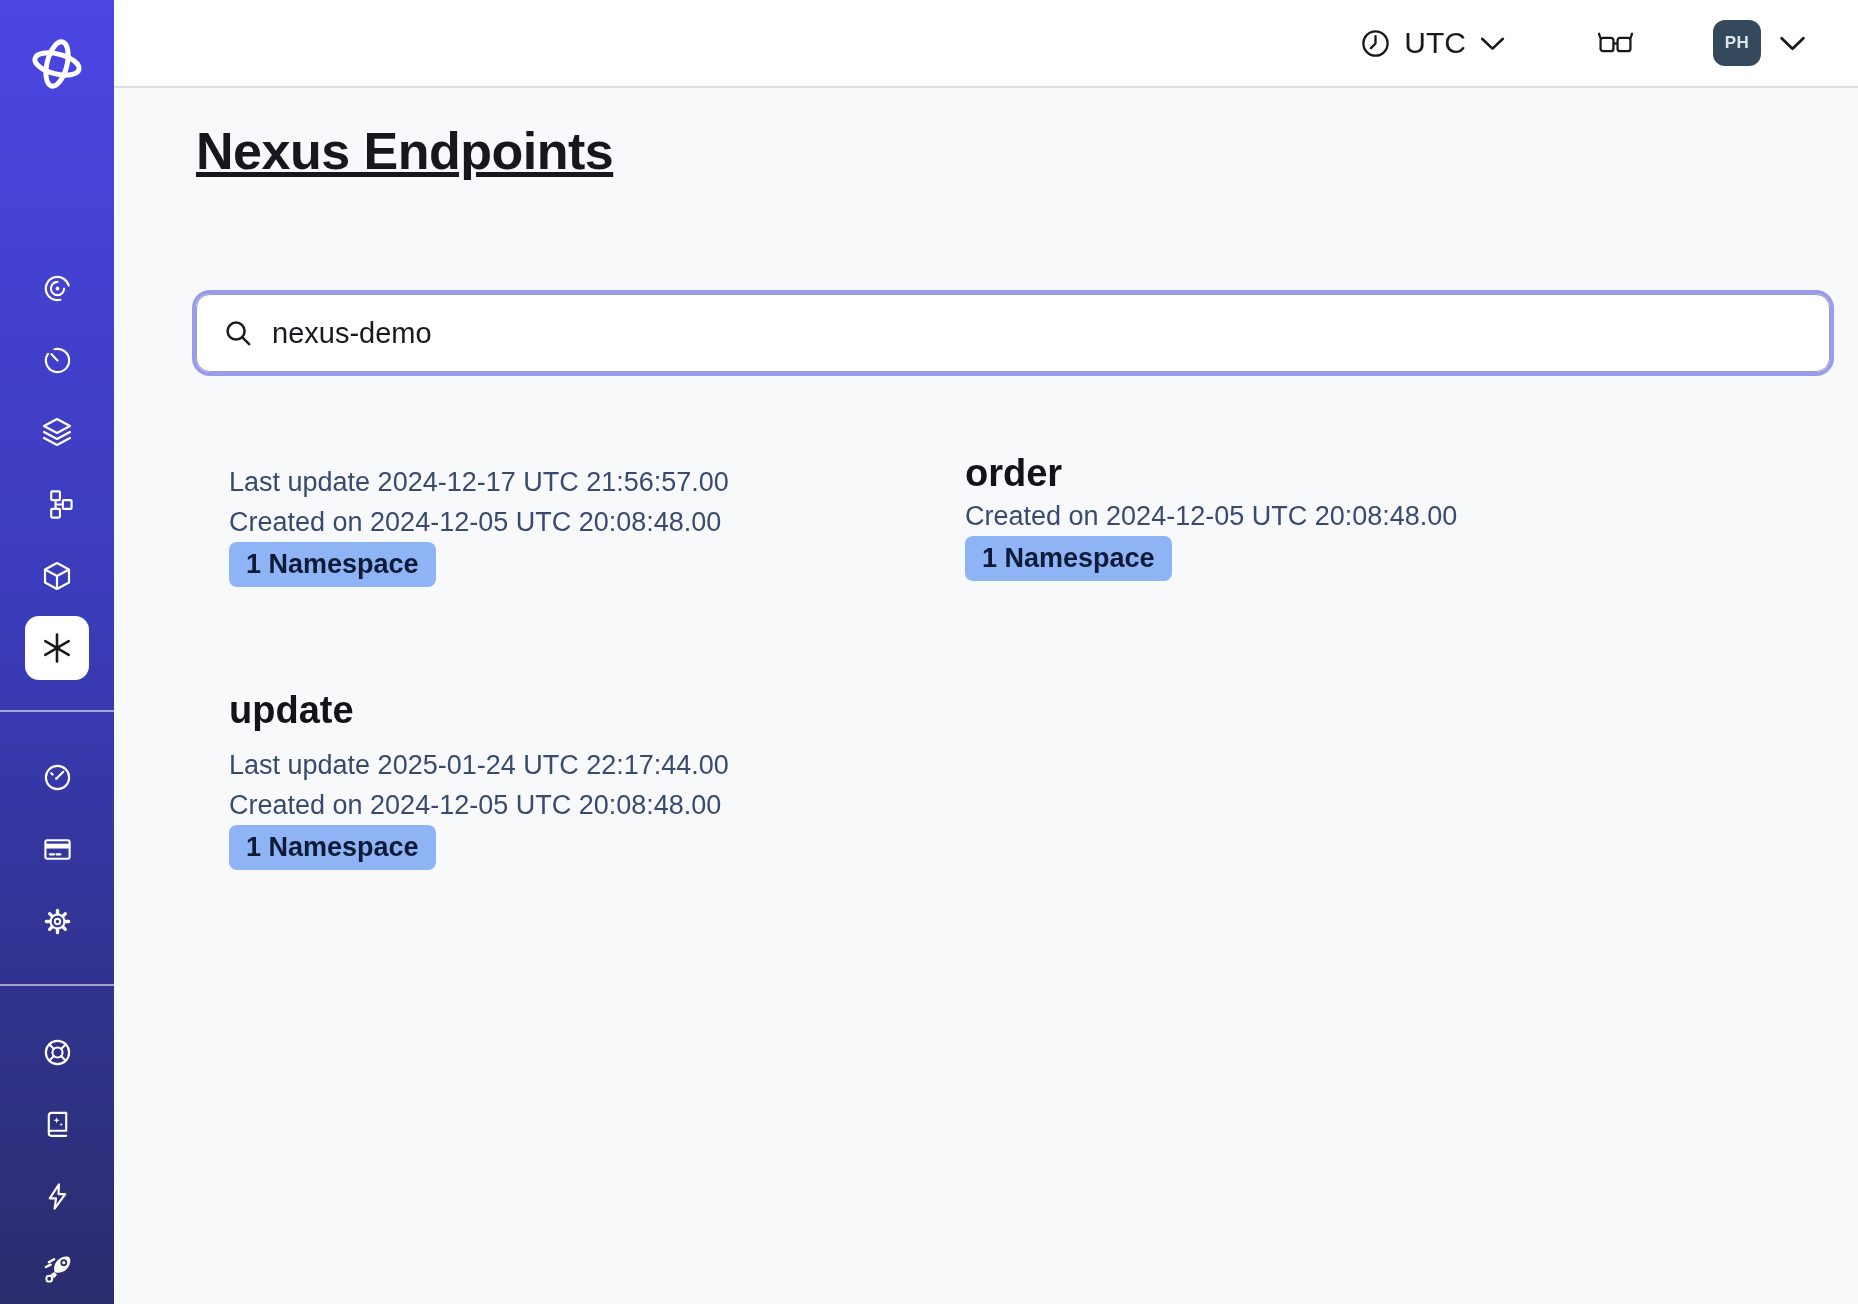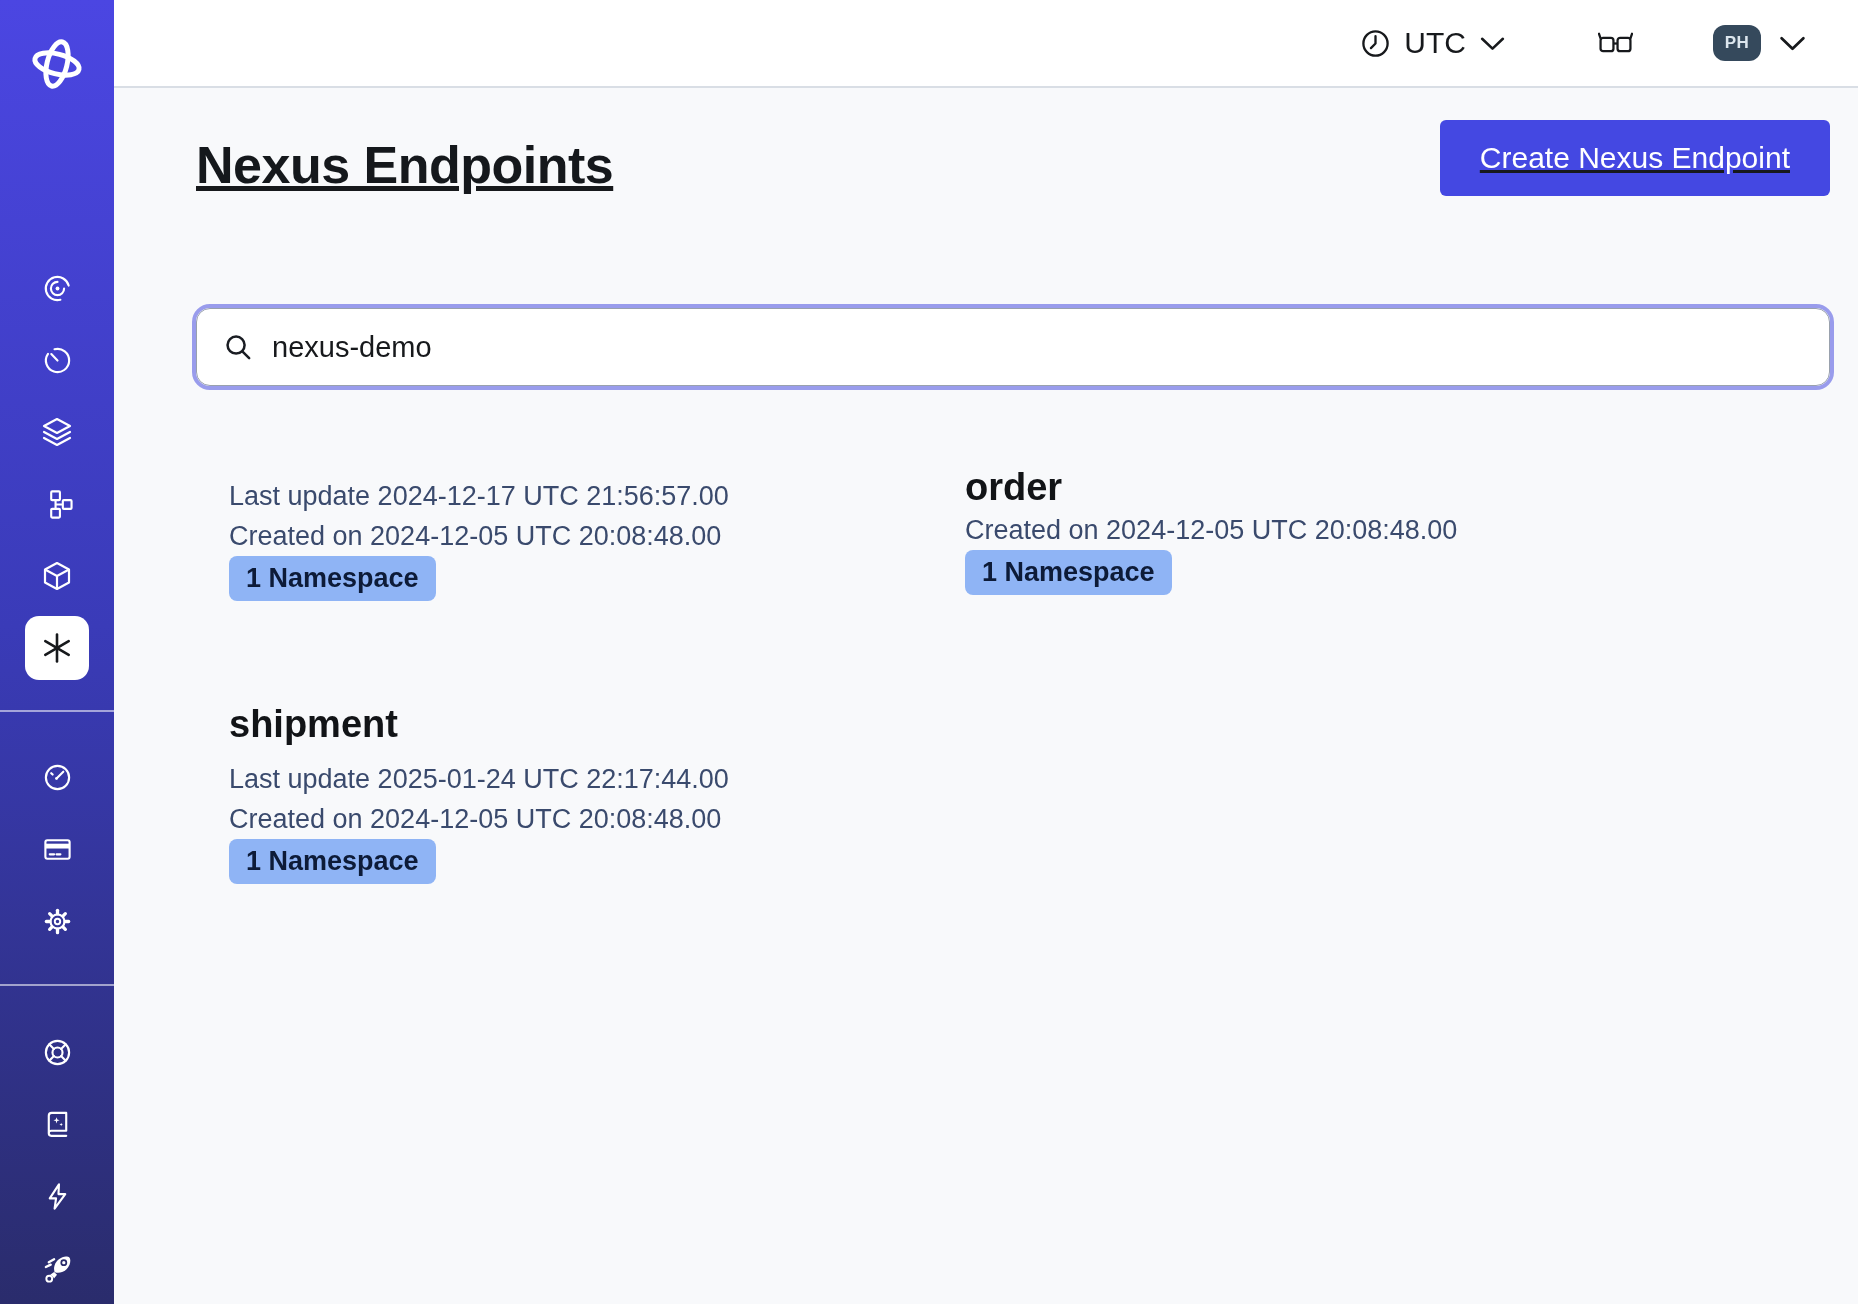--- a/index.html
+++ b/index.html
@@ -28,21 +28,21 @@
   .main { flex:1; display:flex; flex-direction:column; height:1304px; }
   .topbar {
     height:88px; min-height:88px; background:#FFFFFF; border-bottom:2px solid #D9DEE5;
     display:flex; align-items:center; justify-content:flex-end; padding-right:51px;
   }
   .tz-btn { display:flex; align-items:center; gap:13px; background:none; border:none; cursor:pointer; font-family:inherit; }
   .tz-label { font-size:30px; color:#17191C; }
   .glasses-btn { margin-left:80px; background:none; border:none; cursor:pointer; display:flex; align-items:center; }
   .account { margin-left:74px; display:flex; align-items:center; gap:17px; cursor:pointer; }
   .avatar {
-    width:48px; height:36px; border-radius:12px; background:var(--avatar_bg,#35495C);
+    width:48px; height:46px; border-radius:12px; background:var(--avatar_bg,#35495C);
     color:#DCE6EE; font-size:17px; font-weight:600; letter-spacing:0.5px;
     display:flex; align-items:center; justify-content:center;
   }
   
   .content { flex:1; background:#F8F9FB; padding:0 28px 0 82px; overflow:hidden; }
   .page-head { margin-top:32px; display:flex; justify-content:space-between; align-items:flex-end;text-decoration:underline; }
   .page-title { margin:0; font-size:52px; line-height:62px; font-weight:700; letter-spacing:-0.5px; color:#15181C; }
   .primary-btn {
     height:76px; padding:0 40px; background:var(--accent,#4448E2); color:#FFFFFF;
     font-family:inherit; font-size:30px; font-weight:500; border:none; border-radius:6px; cursor:pointer;
@@ -226,21 +226,20 @@
       <div class="avatar">PH</div>
       <svg width="29" height="18" viewBox="0 0 30 19" fill="none" stroke="#17191C" stroke-width="2.9" stroke-linecap="round" stroke-linejoin="round">
         <path d="M3.5 4.5 L15 15.5 L26.5 4.5"></path>
       </svg>
     </div>
   </header>
 
   <main class="content">
     <div class="page-head">
       <h1 class="page-title">Nexus Endpoints</h1>
-      <button class="primary-btn">Create Nexus Endpoint</button>
     </div>
 
     <div class="searchbox">
       <svg width="31" height="31" viewBox="0 0 32 32" fill="none" stroke="#1A1D23" stroke-width="2.6" stroke-linecap="round">
         <circle cx="13.5" cy="13.5" r="8.8"></circle>
         <path d="M20.2 20.2 L27 27"></path>
       </svg>
       <input type="text" value="nexus-demo" style="">
     </div>
 
@@ -251,20 +250,20 @@
         <span class="badge">1 Namespace</span>
       </article>
 
       <article class="card">
         <h2>order</h2>
         <p>Created on 2024-12-05 UTC 20:08:48.00</p>
         <span class="badge">1 Namespace</span>
       </article>
 
       <article class="card">
-        <h2>shipment</h2>
+        <h2>update</h2>
         <p class="first">Last update 2025-01-24 UTC 22:17:44.00</p>
         <p>Created on 2024-12-05 UTC 20:08:48.00</p>
         <span class="badge">1 Namespace</span>
       </article>
     </div>
   </main>
 </div>
 
 </body></html>

